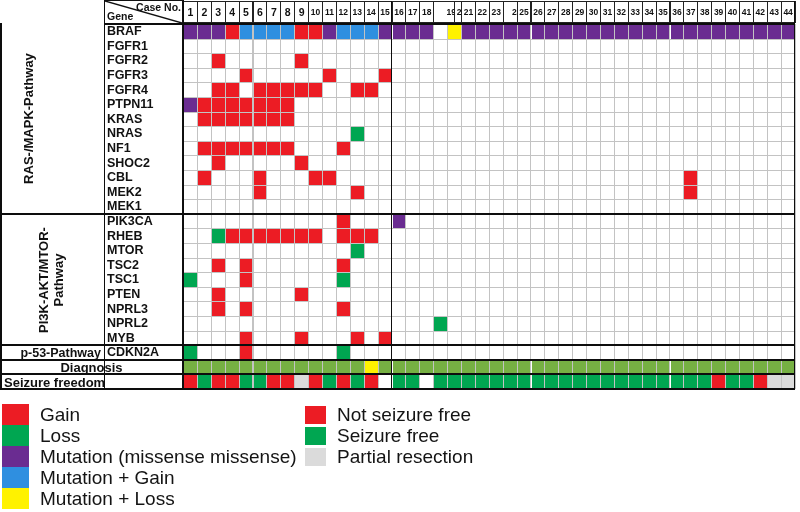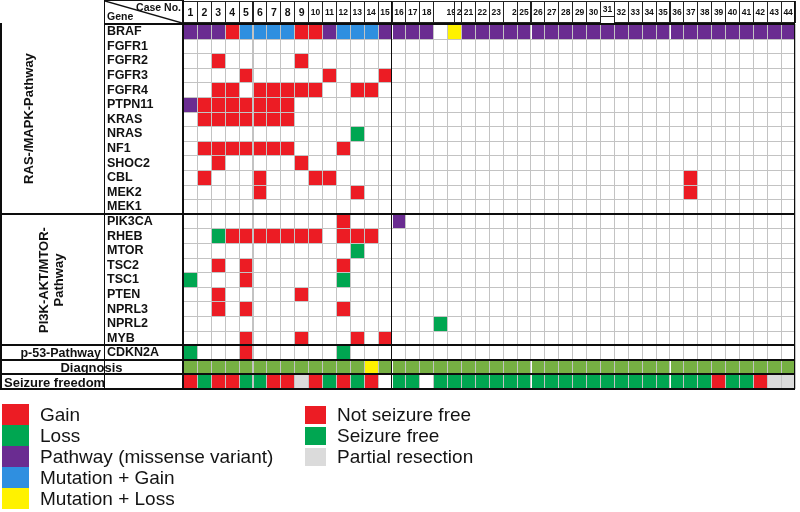--- a/index.html
+++ b/index.html
@@ -61,21 +61,21 @@
       <div class="hcell" style="left: 461px; top: 1px; width: 14.9px; height: 22px; font-size: 8.5px;">21</div>
       <div class="hcell" style="left: 474.9px; top: 1px; width: 14.9px; height: 22px; font-size: 8.5px;">22</div>
       <div class="hcell" style="left: 488.8px; top: 1px; width: 14.9px; height: 22px; font-size: 8.5px;">23</div>
       <div class="hcell" style="left: 502.7px; top: 1px; width: 14.9px; height: 22px; font-size: 8.5px; padding-left: 13px;">24</div>
       <div class="hcell" style="left: 516.6px; top: 1px; width: 14.9px; height: 22px; font-size: 8.5px;">25</div>
       <div class="hcell" style="left: 530.5px; top: 1px; width: 14.9px; height: 22px; font-size: 8.5px;">26</div>
       <div class="hcell" style="left: 544.4px; top: 1px; width: 14.9px; height: 22px; font-size: 8.5px;">27</div>
       <div class="hcell" style="left: 558.3px; top: 1px; width: 14.9px; height: 22px; font-size: 8.5px;">28</div>
       <div class="hcell" style="left: 572.2px; top: 1px; width: 14.9px; height: 22px; font-size: 8.5px;">29</div>
       <div class="hcell" style="left: 586.1px; top: 1px; width: 14.9px; height: 22px; font-size: 8.5px;">30</div>
-      <div class="hcell" style="left: 600px; top: 1px; width: 14.9px; height: 16px; font-size: 8.5px;">31</div>
+      <div class="hcell" style="left: 600px; top: 1px; width: 14.9px; height: 22px; font-size: 8.5px;">31</div>
       <div class="hcell" style="left: 613.9px; top: 1px; width: 14.9px; height: 22px; font-size: 8.5px;">32</div>
       <div class="hcell" style="left: 627.8px; top: 1px; width: 14.9px; height: 22px; font-size: 8.5px;">33</div>
       <div class="hcell" style="left: 641.7px; top: 1px; width: 14.9px; height: 22px; font-size: 8.5px;">34</div>
       <div class="hcell" style="left: 655.6px; top: 1px; width: 14.9px; height: 22px; font-size: 8.5px;">35</div>
       <div class="hcell" style="left: 669.5px; top: 1px; width: 14.9px; height: 22px; font-size: 8.5px;">36</div>
       <div class="hcell" style="left: 683.4px; top: 1px; width: 14.9px; height: 22px; font-size: 8.5px;">37</div>
       <div class="hcell" style="left: 697.3px; top: 1px; width: 14.9px; height: 22px; font-size: 8.5px;">38</div>
       <div class="hcell" style="left: 711.2px; top: 1px; width: 14.9px; height: 22px; font-size: 8.5px;">39</div>
       <div class="hcell" style="left: 725.1px; top: 1px; width: 14.9px; height: 22px; font-size: 8.5px;">40</div>
       <div class="hcell" style="left: 739px; top: 1px; width: 14.9px; height: 22px; font-size: 8.5px;">41</div>
@@ -347,21 +347,21 @@
     <div class="lg-row">
       <span class="sw" style="background: rgb(236, 28, 36);"></span>
       <span class="lg-label">Gain</span>
     </div>
     <div class="lg-row">
       <span class="sw" style="background: rgb(0, 166, 81);"></span>
       <span class="lg-label">Loss</span>
     </div>
     <div class="lg-row">
       <span class="sw" style="background: rgb(106, 44, 145);"></span>
-      <span class="lg-label">Pathway (missense variant)</span>
+      <span class="lg-label">Mutation (missense missense)</span>
     </div>
     <div class="lg-row">
       <span class="sw" style="background: rgb(47, 143, 224);"></span>
       <span class="lg-label">Mutation + Gain</span>
     </div>
     <div class="lg-row">
       <span class="sw" style="background: rgb(255, 242, 0);"></span>
       <span class="lg-label">Mutation + Loss</span>
     </div>
   </div>

